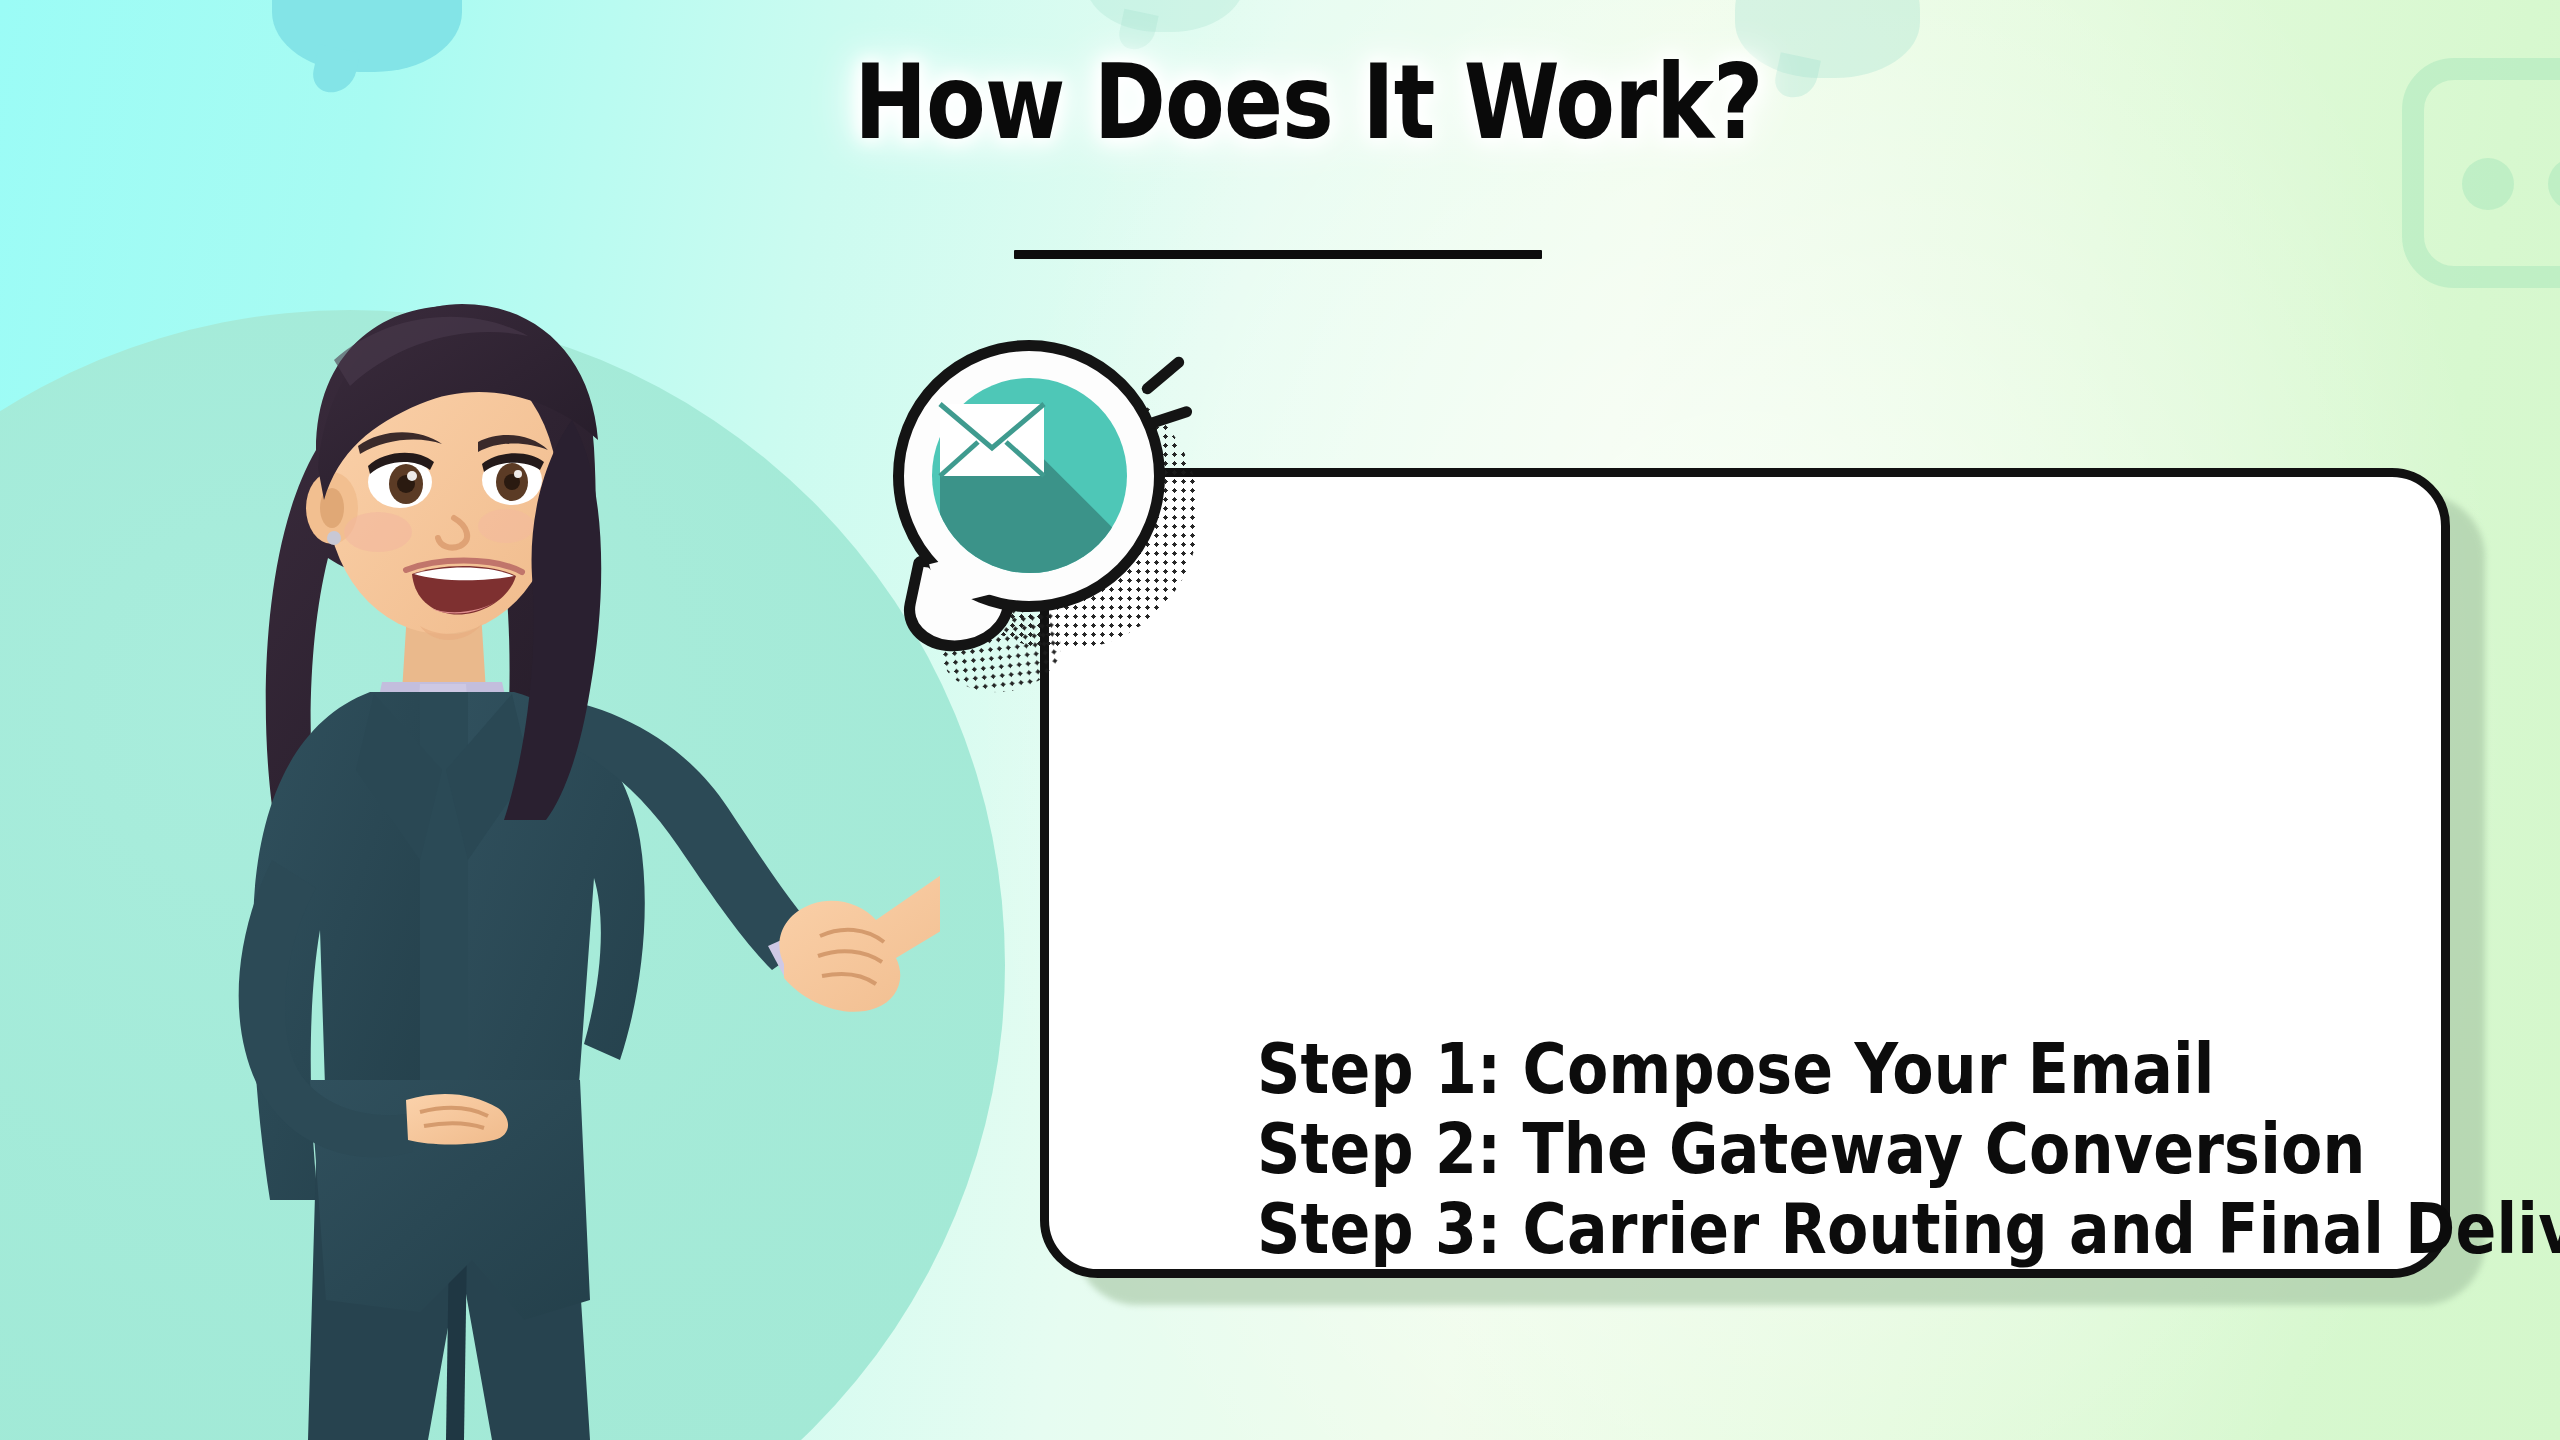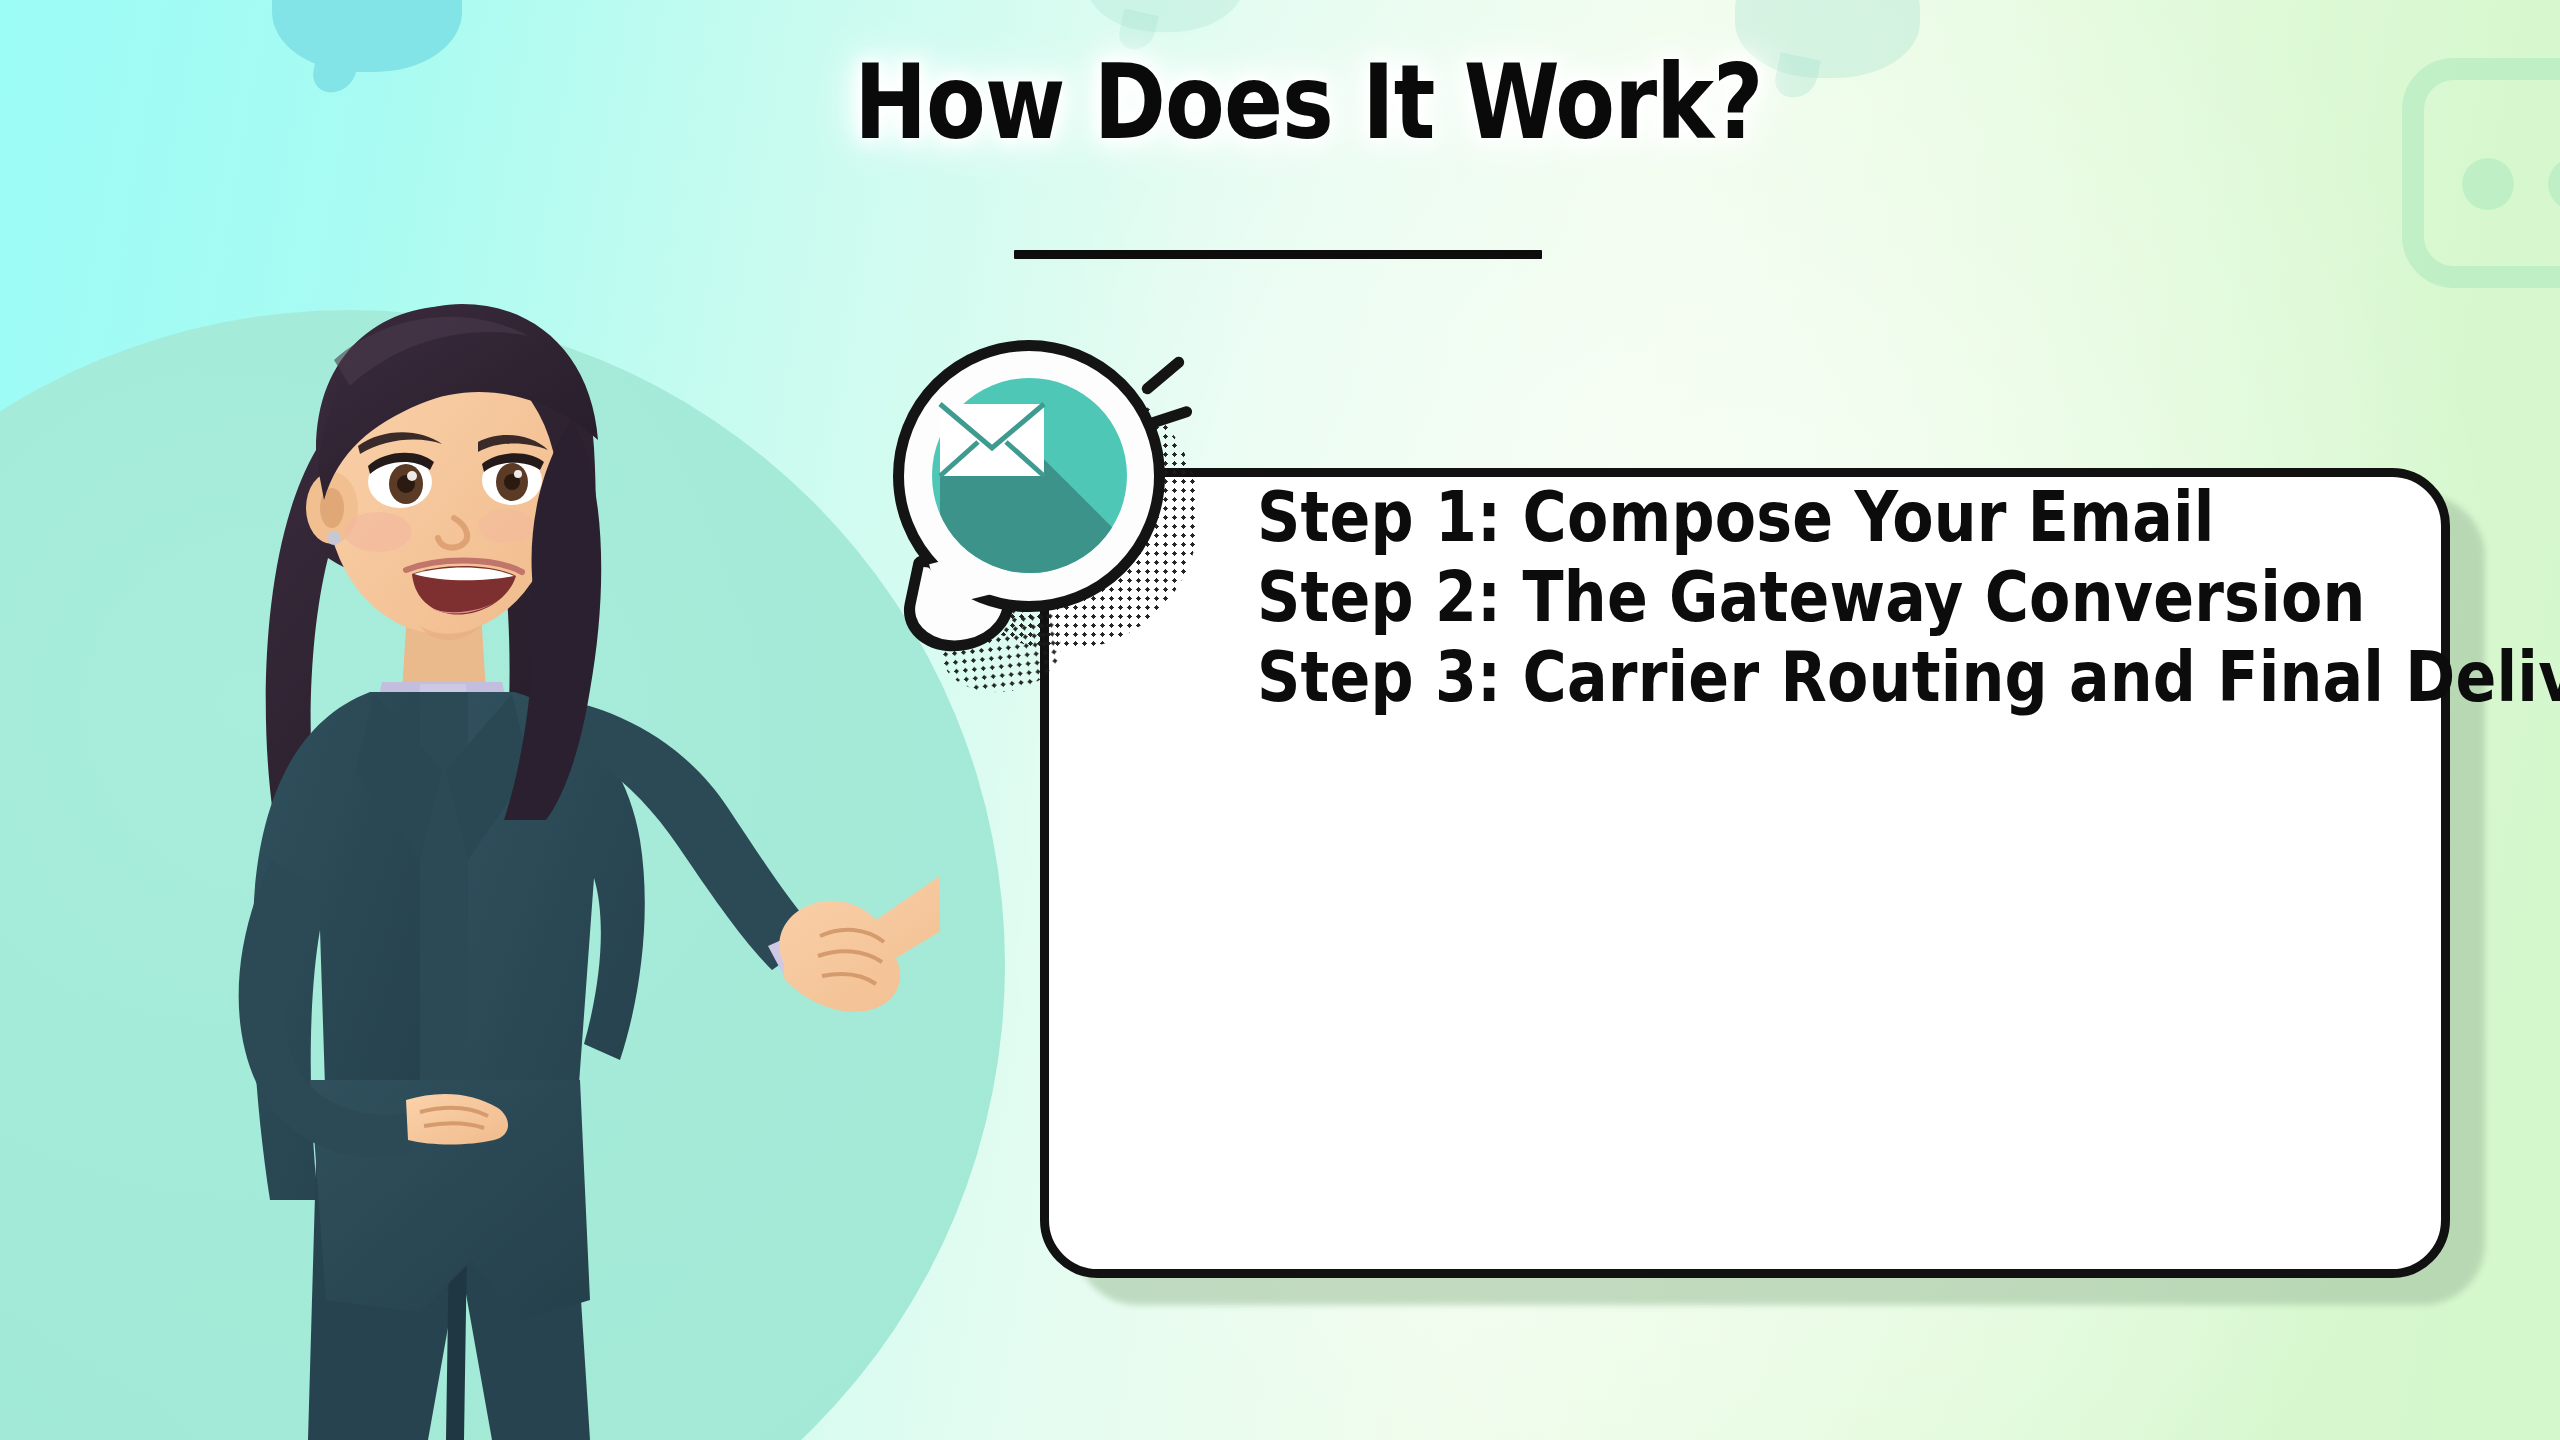--- a/index.html
+++ b/index.html
@@ -74,21 +74,21 @@
     background:#a6c6a4;opacity:.62;border-radius:62px;filter:blur(3px);
   }
   .card{
     position:absolute;left:1040px;top:468px;width:1410px;height:810px;
     background:#ffffff;border:9px solid #111111;border-radius:58px;
     box-sizing:border-box;
     padding:64px 0 0 0;
   }
   .steps{
     position:absolute;left:208px;top:0;right:0;top:0;height:100%;
-    display:flex;flex-direction:column;justify-content:flex-start;
+    display:flex;flex-direction:column;justify-content:flex-end;
   }
   .step{
     font-family:"DejaVu Sans Condensed","Liberation Sans Narrow","Liberation Sans",sans-serif;
     font-size:69px;font-weight:bold;color:#0c0c0c;letter-spacing:.2px;
     white-space:nowrap;transform:scaleX(.97);transform-origin:left center;
   }
 
   
   .badge{position:absolute;left:893px;top:340px;width:300px;height:318px;}
   

